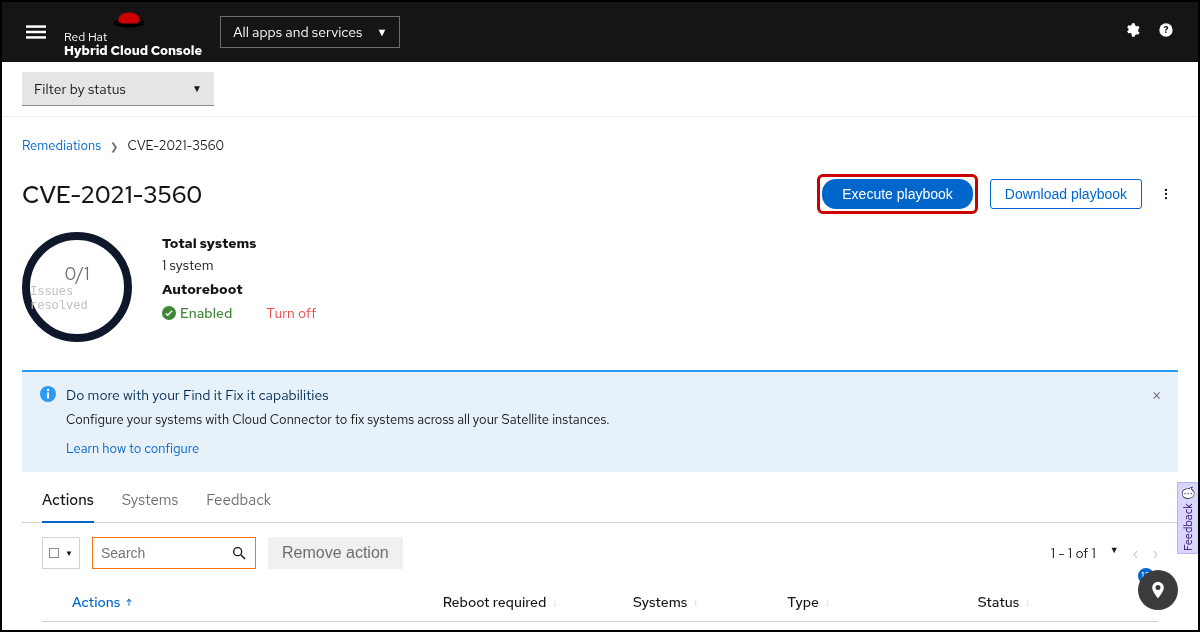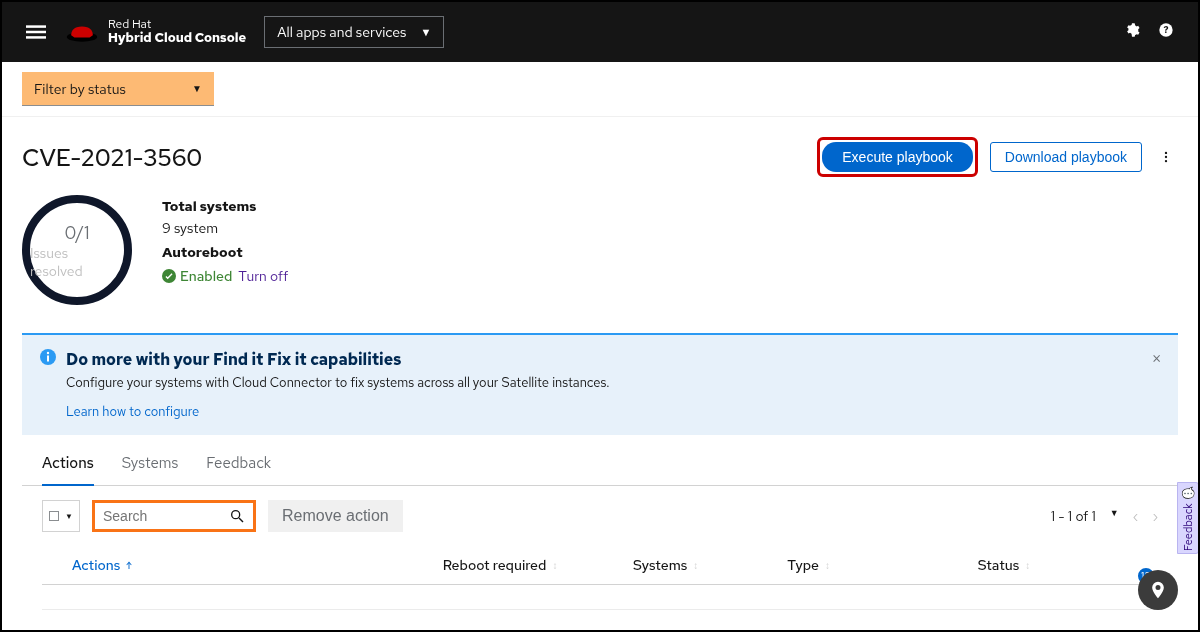--- a/index.html
+++ b/index.html
@@ -3,80 +3,80 @@
   <meta charset="utf-8">
   <style>
     * { margin: 0; padding: 0; box-sizing: border-box; }
     body { font-family: "Red Hat Text", -apple-system, BlinkMacSystemFont, "Segoe UI", Arial, sans-serif; background: #fff; width: 1200px; height: 632px; overflow: hidden; border: 2px solid #000; position: relative; }
 
     
     .masthead { background: #151515; height: 60px; display: flex; align-items: center; padding: 0 16px; color: #fff; }
     .hamburger { display: flex; align-items: center; justify-content: center; width: 36px; height: 36px; margin-right: 10px; cursor: pointer; }
     .hamburger svg { fill: #fff; }
     .hat { width: 36px; height: 26px; margin-right: 8px; display: flex; align-items: center; }
-    .brand { display: flex; align-items: center; flex-direction: row; cursor: pointer; }
+    .brand { display: flex; align-items: center; flex-direction: column; cursor: pointer; }
     .brand-text { display: flex; flex-direction: column; font-size: 13px; line-height: 1.1; white-space: nowrap; }
     .brand-text .line1 { font-weight: 400; font-size: 12px; }
     .brand-text .line2 { font-weight: 700; font-size: 13px; }
     .apps-dropdown { margin-left: 18px; border: 1px solid #6a6e73; padding: 6px 12px; display: flex; align-items: center; font-size: 14px; color: #fff; cursor: pointer; }
     .apps-dropdown .caret { margin-left: 14px; font-size: 11px; }
     .masthead-spacer { flex: 1; }
     .masthead-icons { display: flex; gap: 18px; align-items: center; margin-right: 8px; }
     .masthead-icons svg { fill: #fff; }
 
     .subbar { background: #fff; padding: 10px 20px; border-bottom: 1px solid #f0f0f0; }
-    .filter-status { width: 192px; height: 34px; background: #fdba74; border: none; border-bottom: 1px solid #8a8d90; display: flex; align-items: center; justify-content: space-between; padding: 0 12px; font-size: 14px; color: #151515; cursor: pointer; }
+    .filter-status { width: 192px; height: 34px; background: #e5e5e5; border: none; border-bottom: 1px solid #8a8d90; display: flex; align-items: center; justify-content: space-between; padding: 0 12px; font-size: 14px; color: #151515; cursor: pointer; }
     .filter-status .caret { font-size: 10px; }
 
     .main { padding: 20px 20px 0 20px; }
     .breadcrumb { font-size: 13px; margin-bottom: 20px; }
     .breadcrumb a { color: #06c; text-decoration: none; }
     .breadcrumb .sep { color: #6a6e73; margin: 0 6px; font-size: 10px; }
     .breadcrumb .current { color: #151515; }
 
     .header-row { display: flex; align-items: center; justify-content: space-between; margin-bottom: 18px; }
     .page-title { font-size: 24px; font-weight: 500; color: #151515; }
     .header-actions { display: flex; align-items: center; gap: 12px; }
     .btn-primary { background: #06c; color: #fff; border: none; padding: 7px 20px; font-size: 14px; cursor: pointer; border-radius: 14px; text-align: right; }
     .btn-secondary { background: #fff; color: #06c; border: 1px solid #06c; padding: 6px 14px; font-size: 14px; cursor: pointer; border-radius: 3px; }
     .kebab { width: 24px; height: 24px; display: flex; align-items: center; justify-content: center; cursor: pointer; }
     .kebab svg { fill: #151515; }
     .highlight-ring { border: 3px solid #c00; border-radius: 6px; padding: 2px; }
 
     .summary-row { display: flex; gap: 30px; align-items: flex-start; }
     .donut { width: 110px; height: 110px; border: 8px solid #0f172a; border-radius: 50%; display: flex; flex-direction: column; align-items: center; justify-content: center; }
     .donut .big { font-size: 18px; color: #6a6e73; }
-    .donut .small { font-size: 14px; color: #bfbfbf; }
+    .donut .small { font-size: 12px; color: #bfbfbf; font-family: Liberation Mono, monospace; }
     .summary-details { display: flex; flex-direction: column; gap: 4px; font-size: 14px; color: #151515; }
     .summary-details .label { font-weight: 700; margin-top: 2px; }
-    .summary-details .enabled-row { display: flex; align-items: center; margin-top: 2px; }
+    .summary-details .enabled-row { display: flex; align-items: center; gap: 10px; margin-top: 2px; }
     .enabled-row .enabled { color: #3e8635; font-weight: 500; display: flex; align-items: center; gap: 4px; }
-    .enabled-row .turnoff { color: #4c1d95; cursor: pointer; margin-left: 6px; }
+    .enabled-row .turnoff { color: #ef4444; cursor: pointer; margin-left: 24px; }
     .check-icon { width: 14px; height: 14px; }
 
     .content-block { background: #fff; margin-top: 28px; padding: 0; }
     .info-alert { background: #e7f1fa; border-top: 2px solid #2b9af3; padding: 14px 18px 14px 18px; position: relative; }
     .info-alert-row { display: flex; align-items: flex-start; }
     .info-alert .i-circle { color: #2b9af3; margin-right: 10px; flex: 0 0 auto; }
-    .info-alert .title { font-weight: 700; font-size: 16px; color: #002952; }
+    .info-alert .title { font-weight: 400; font-size: 14px; color: #002952; }
     .info-alert .desc { font-size: 13px; color: #151515; margin-top: 4px; margin-left: 26px; }
     .info-alert .learn { color: #06c; font-size: 13px; margin-top: 12px; margin-left: 26px; cursor: pointer; display: inline-block; }
     .info-alert .close-x { position: absolute; top: 12px; right: 16px; color: #6a6e73; font-size: 18px; cursor: pointer; }
 
     .tabs { display: flex; gap: 28px; padding: 18px 20px 0 20px; border-bottom: 1px solid #d2d2d2; }
     .tab { font-size: 15px; color: #6a6e73; padding-bottom: 12px; cursor: pointer; position: relative; }
     .tab.active { color: #151515; font-weight: 500; }
     .tab.active::after { content: ""; position: absolute; left: 0; right: 0; bottom: -1px; height: 2px; background: #06c; }
 
     .toolbar { display: flex; align-items: center; gap: 12px; padding: 14px 20px; justify-content: space-between; }
     .toolbar-left { display: flex; align-items: center; gap: 12px; }
     .select-all { width: 38px; height: 32px; border: 1px solid #d2d2d2; display: flex; align-items: center; padding: 0 6px; gap: 4px; cursor: pointer; }
     .select-all .cb { width: 10px; height: 10px; border: 1px solid #8a8d90; }
     .select-all .caret { font-size: 8px; color: #151515; margin-left: auto; }
-    .search-box { width: 164px; height: 32px; border: 3px solid #f97316; display: flex; align-items: center; padding: 0 8px; }
+    .search-box { width: 164px; height: 32px; border: 1px solid #f97316; display: flex; align-items: center; padding: 0 8px; }
     .search-box input { border: none; outline: none; flex: 1; font-size: 14px; width: 100%; }
     .search-box svg { fill: #151515; }
     .btn-remove { background: #f0f0f0; border: none; padding: 7px 14px; font-size: 16px; color: #6a6e73; cursor: not-allowed; }
     .toolbar-right { display: flex; gap: 14px; font-size: 14px; color: #151515; }
     .pager-caret { font-size: 9px; color: #151515; }
     .pager-arrow { color: #bfbfbf; font-size: 14px; }
 
     .table { width: 100%; padding: 0 20px; }
     .thead, .trow { display: grid; grid-template-columns: 20px 2fr 1fr 0.8fr 1fr 1fr; gap: 10px; align-items: center; }
     .thead { font-size: 14px; padding: 10px 0; border-bottom: 1px solid #d2d2d2; }
@@ -138,20 +138,25 @@
 
 <div class="subbar">
   <div class="filter-status">
     <span>Filter by status</span>
     <span class="caret">▼</span>
   </div>
 </div>
 
 <div class="main">
 
+  <div class="breadcrumb">
+    <a href="#">Remediations</a>
+    <span class="sep">❯</span>
+    <span class="current">CVE-2021-3560</span>
+  </div>
 
   <div class="header-row">
     <h1 class="page-title">CVE-2021-3560</h1>
     <div class="header-actions">
       <span class="highlight-ring">
         <button class="btn-primary">Execute playbook</button>
       </span>
       <button class="btn-secondary">Download playbook</button>
       <span class="kebab">
         <svg viewBox="0 0 24 24" width="14" height="14">
@@ -163,21 +168,21 @@
     </div>
   </div>
 
   <div class="summary-row">
     <div class="donut">
       <span class="big">0/1</span>
       <span class="small">Issues resolved</span>
     </div>
     <div class="summary-details">
       <span class="label">Total systems</span>
-      <span>9 system</span>
+      <span>1 system</span>
       <span class="label" style="">Autoreboot</span>
       <div class="enabled-row">
         <span class="enabled">
           <svg class="check-icon" viewBox="0 0 16 16">
               <circle cx="8" cy="8" r="8" fill="#3e8635"></circle>
               <path d="M4.5 8.5l2 2 5-5" stroke="#fff" stroke-width="1.6" fill="none"></path>
             </svg>
           <span>Enabled</span>
         </span>
         <span class="turnoff">Turn off</span>

